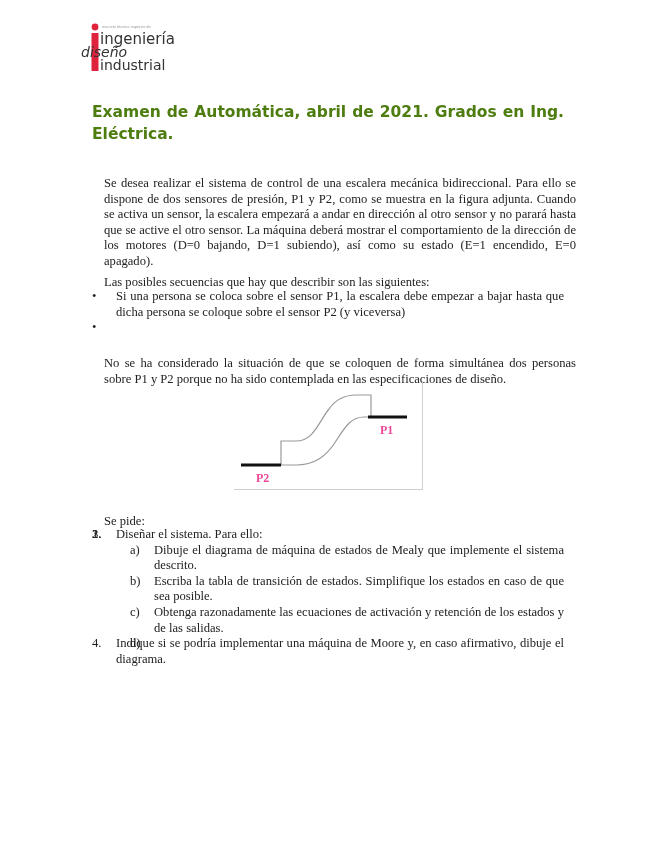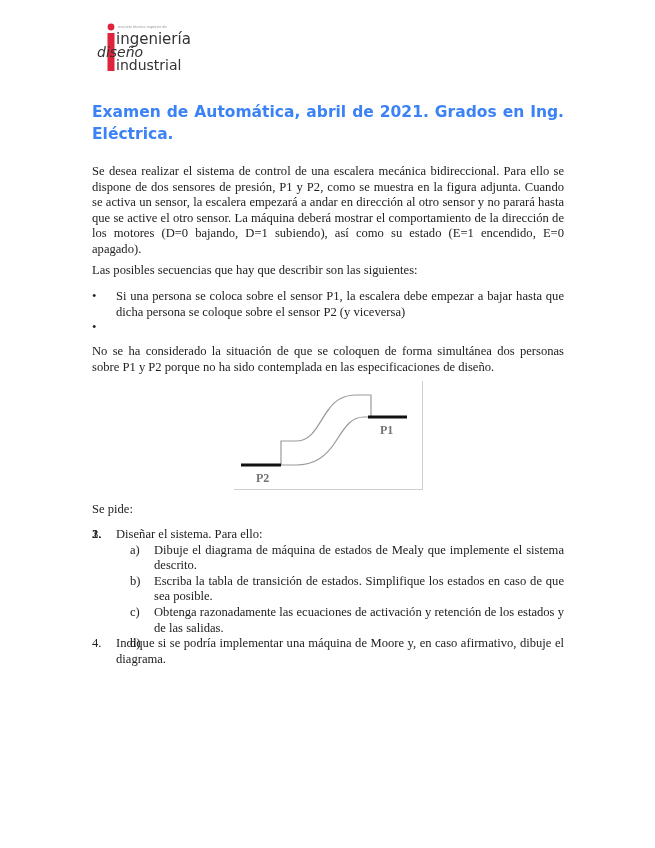--- a/index.html
+++ b/index.html
@@ -1,44 +1,44 @@
 <!DOCTYPE html>
 <html><head>
 <meta charset="utf-8">
 <style>
   html, body { margin: 0; padding: 0; background: #ffffff; }
   body {
     width: 655px; height: 848px; position: relative; overflow: hidden;
     font-family: "Liberation Serif", "DejaVu Serif", serif;
     color: #222222;
   }
-  .logo { position: absolute; left: 96px; top: 22px; width: 110px; height: 52px; }
+  .logo { position: absolute; left: 80px; top: 22px; width: 110px; height: 52px; }
   .logo svg { display: block; }
   .title {
     position: absolute; left: 92px; top: 101px; width: 472px;
     font-family: "DejaVu Sans", "Liberation Sans", sans-serif;
     font-weight: bold; font-size: 15.5px; line-height: 22px;
-    color: #3b82f6; text-align: justify; text-align-last: left; margin: 0;
+    color: #4d7c0f; text-align: justify; text-align-last: left; margin: 0;
   }
   .title .l1 { display: block; text-align: justify; text-align-last: justify; }
   .body-text {
     position: absolute; left: 92px; width: 472px;
-    font-size: 12.6px; line-height: 15.6px; text-align: justify; margin: 0;
+    font-size: 12.6px; line-height: 15.6px; text-align: justify; margin: 12px;
   }
   .p1 { top: 164px; }
   .p2 { top: 263px; }
   .bullets { position: absolute; left: 92px; top: 289px; width: 472px; margin: 0; padding: 0; list-style: none; font-size: 12.6px; line-height: 15.6px; }
   .bullets li { position: relative; padding-left: 24px; text-align: justify; }
   .bullets li .dot { position: absolute; left: 0; top: 0; }
   .p3 { top: 344px; }
   .figure {
     position: absolute; left: 234px; top: 381px; width: 188px; height: 108px;
     border-right: 1px solid #cfcfcf; border-bottom: 1px solid #cfcfcf;
   }
-  .fig-label { position: absolute; font-size: 12px; font-weight: bold; color: #737373; font-family: "Liberation Serif", serif; }
+  .fig-label { position: absolute; font-size: 12px; font-weight: bold; color: #ec4899; font-family: "Liberation Serif", serif; }
   .p4 { top: 502px; }
   .numlist { position: absolute; left: 92px; top: 527px; width: 472px; margin: 0; padding: 0; list-style: none; font-size: 12.6px; line-height: 15.6px; }
   .numlist > li { position: relative; padding-left: 24px; text-align: justify; }
   .numlist > li > .num { position: absolute; left: 0; top: 0; }
   .sublist { margin: 0; padding: 0; list-style: none; }
   .sublist li { position: relative; padding-left: 38px; text-align: justify; }
   .sublist li .let { position: absolute; left: 14px; top: 0; }
 </style>
 </head>
 <body>

